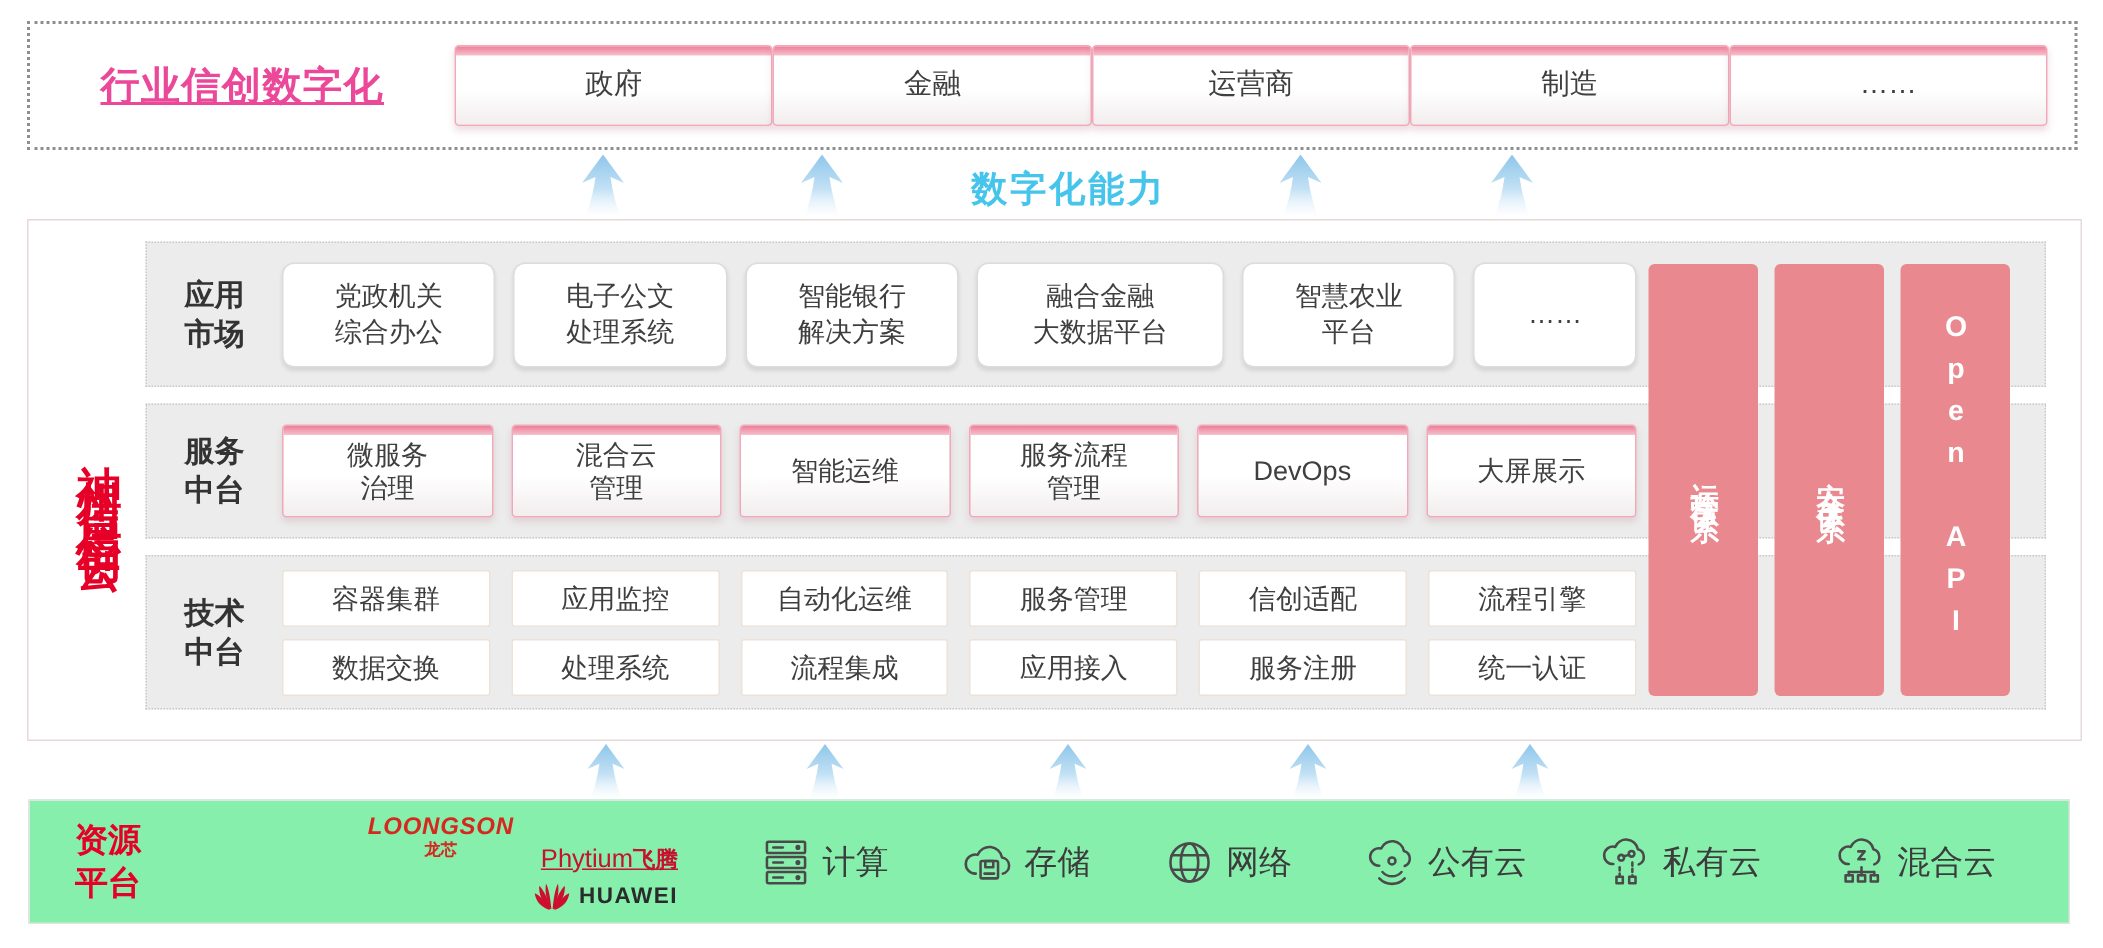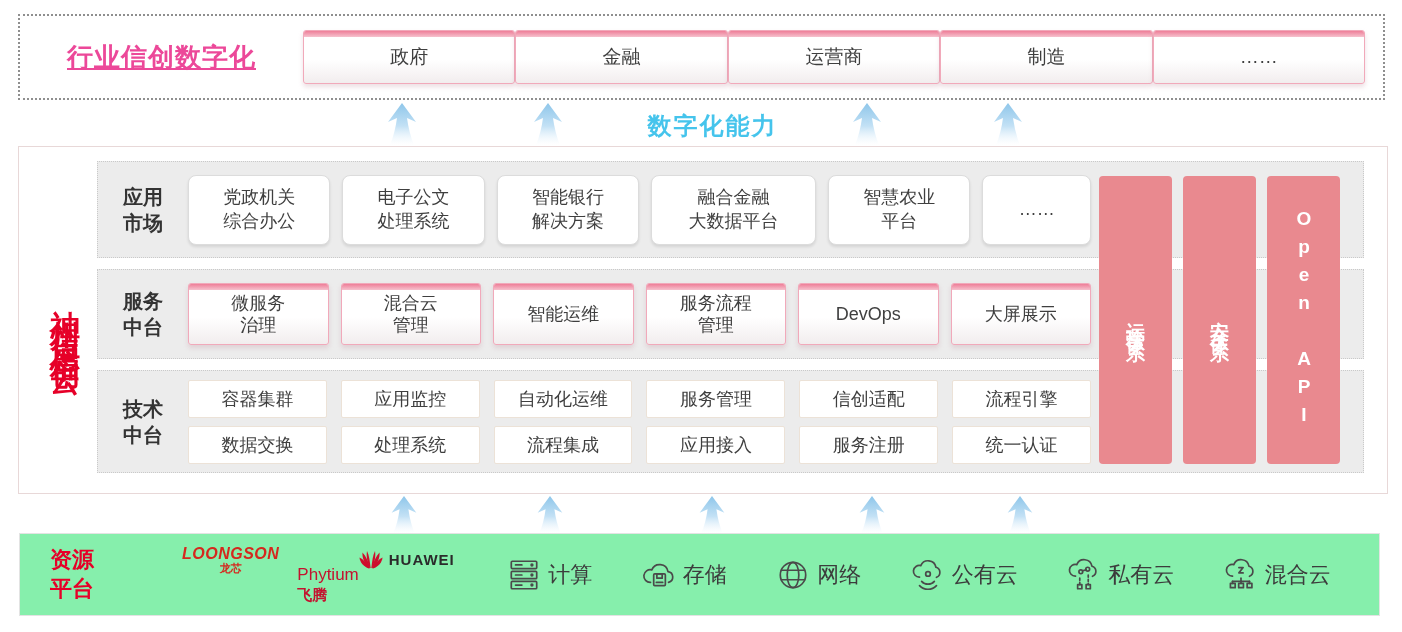--- a/index.html
+++ b/index.html
@@ -57,25 +57,25 @@
     border-radius:4px; display:flex; align-items:center; justify-content:center;
     writing-mode:vertical-rl; text-orientation:upright; color:#fff; font-weight:bold;
     font-size:19px; letter-spacing:7px; text-align:center; }
   .pillar-1 { left:1080px; } .pillar-2 { left:1164px; } .pillar-3 { left:1248px; }
 
   
   .resource-panel { position:absolute; left:19px; top:533px; width:1361px; height:83px;
     background:#86efac; border:1px solid #e3e3e3; display:flex; align-items:center; }
   .res-label { margin-left:30px; width:72px; font-size:22px; font-weight:bold; color:#e60028;
     line-height:1.3; white-space:pre-line; flex:none; }
-  .logo-block { width:270px; margin-left:60px; flex:none; display:flex; flex-direction:row; align-items:flex-start; }
+  .logo-block { width:270px; margin-left:60px; flex:none; display:flex; flex-direction:column; align-items:flex-end; }
   .logo-row { display:flex; align-items:flex-start; gap:18px; }
   .loongson-name { font-size:16px; font-weight:bold; font-style:italic; color:#d5281e; letter-spacing:.5px; }
   .loongson-sub { font-size:11px; color:#d5281e; text-align:center; font-weight:bold; margin-top:-2px; }
-  .phytium { font-size:17px; color:#c4122f; margin-top:20px; }
+  .phytium { font-size:17px; color:#c4122f; margin-top:20px;text-decoration:underline; }
   .phytium b { font-size:15px; }
   .huawei { display:flex; align-items:center; gap:6px; margin-top:6px; }
   .huawei-name { font-size:15px; font-weight:bold; color:#2b2b2b; letter-spacing:1px; }
   .res-items { flex:1; display:flex; justify-content:space-around; margin:0 24px 0 30px; }
   .res-item { display:flex; align-items:center; gap:6px; }
   .res-item .lbl { font-size:22px; color:#3c3c3c; }
   .icon-svg { width:36px; height:36px; stroke:#4a4a4a; fill:none; stroke-width:1.6;
     stroke-linecap:round; stroke-linejoin:round; }
   .hidden-defs { position:absolute; width:0; height:0; }
 </style>

